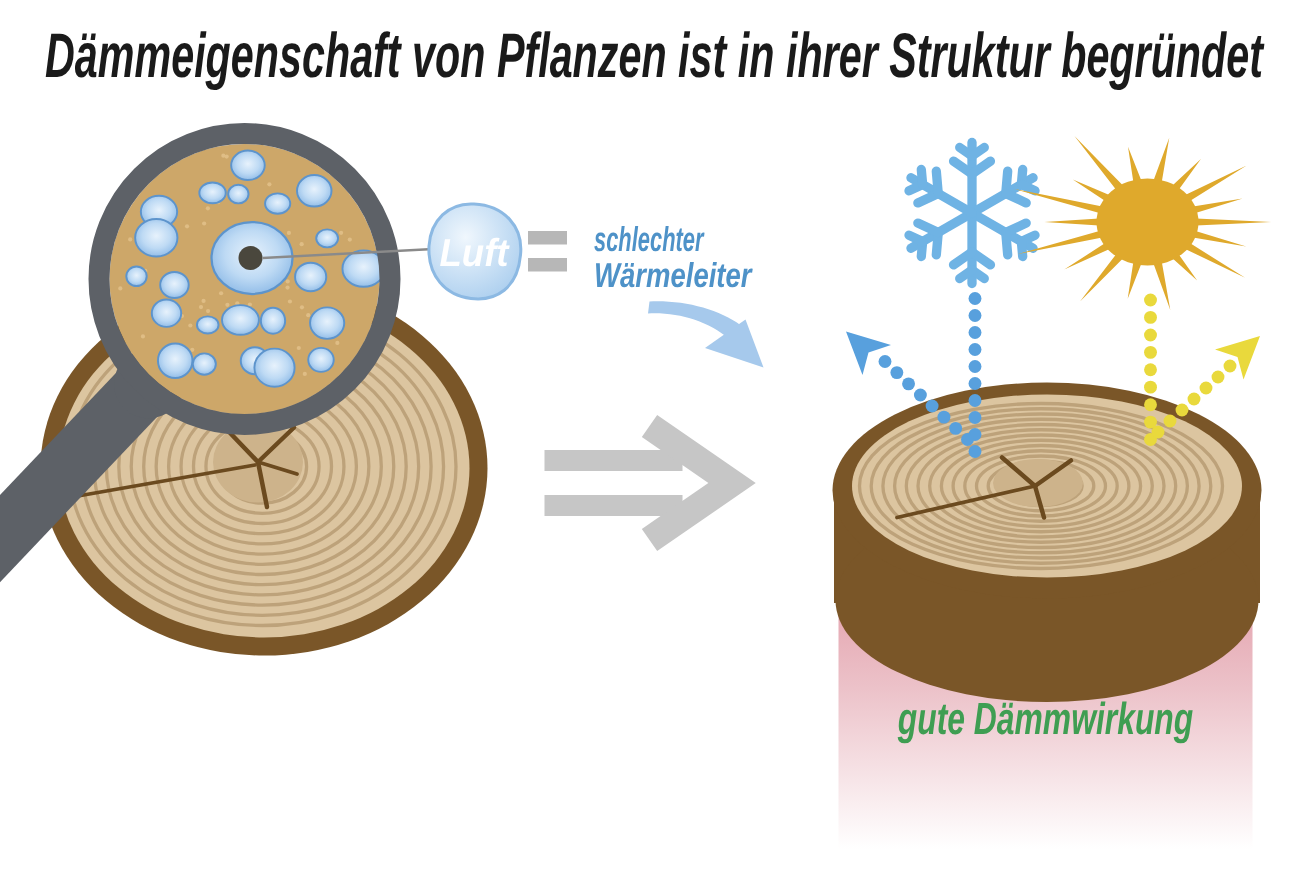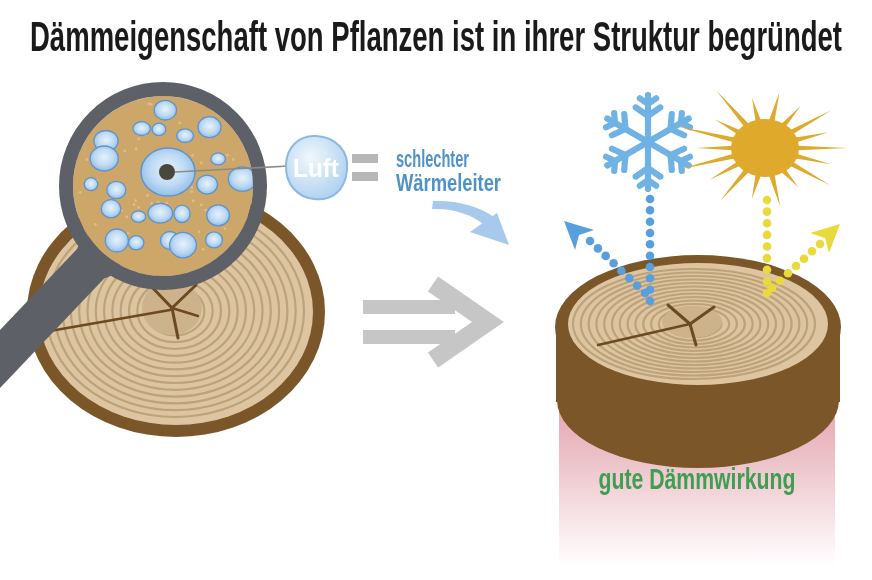--- a/index.html
+++ b/index.html
@@ -1,16 +1,16 @@
 <!DOCTYPE html>
 <html><head>
 <meta charset="utf-8">
 <style>
   html,body{margin:0;padding:0;background:#ffffff;}
-  .stage{position:relative;width:872px;height:580px;overflow:hidden;background:#ffffff;}
+  .stage{position:relative;width:872px;height:580px;overflow:hidden;background:#ffffff;font-style:italic;}
   svg{display:block;}
   text{font-family:"Liberation Sans","DejaVu Sans",sans-serif;font-weight:bold;}
 </style>
 </head>
 <body>
 
 <div class="stage">
 <svg width="872" height="580" viewBox="0 0 872 580">
   <defs>
     <radialGradient id="cellGrad" cx="50%" cy="45%" r="60%">

